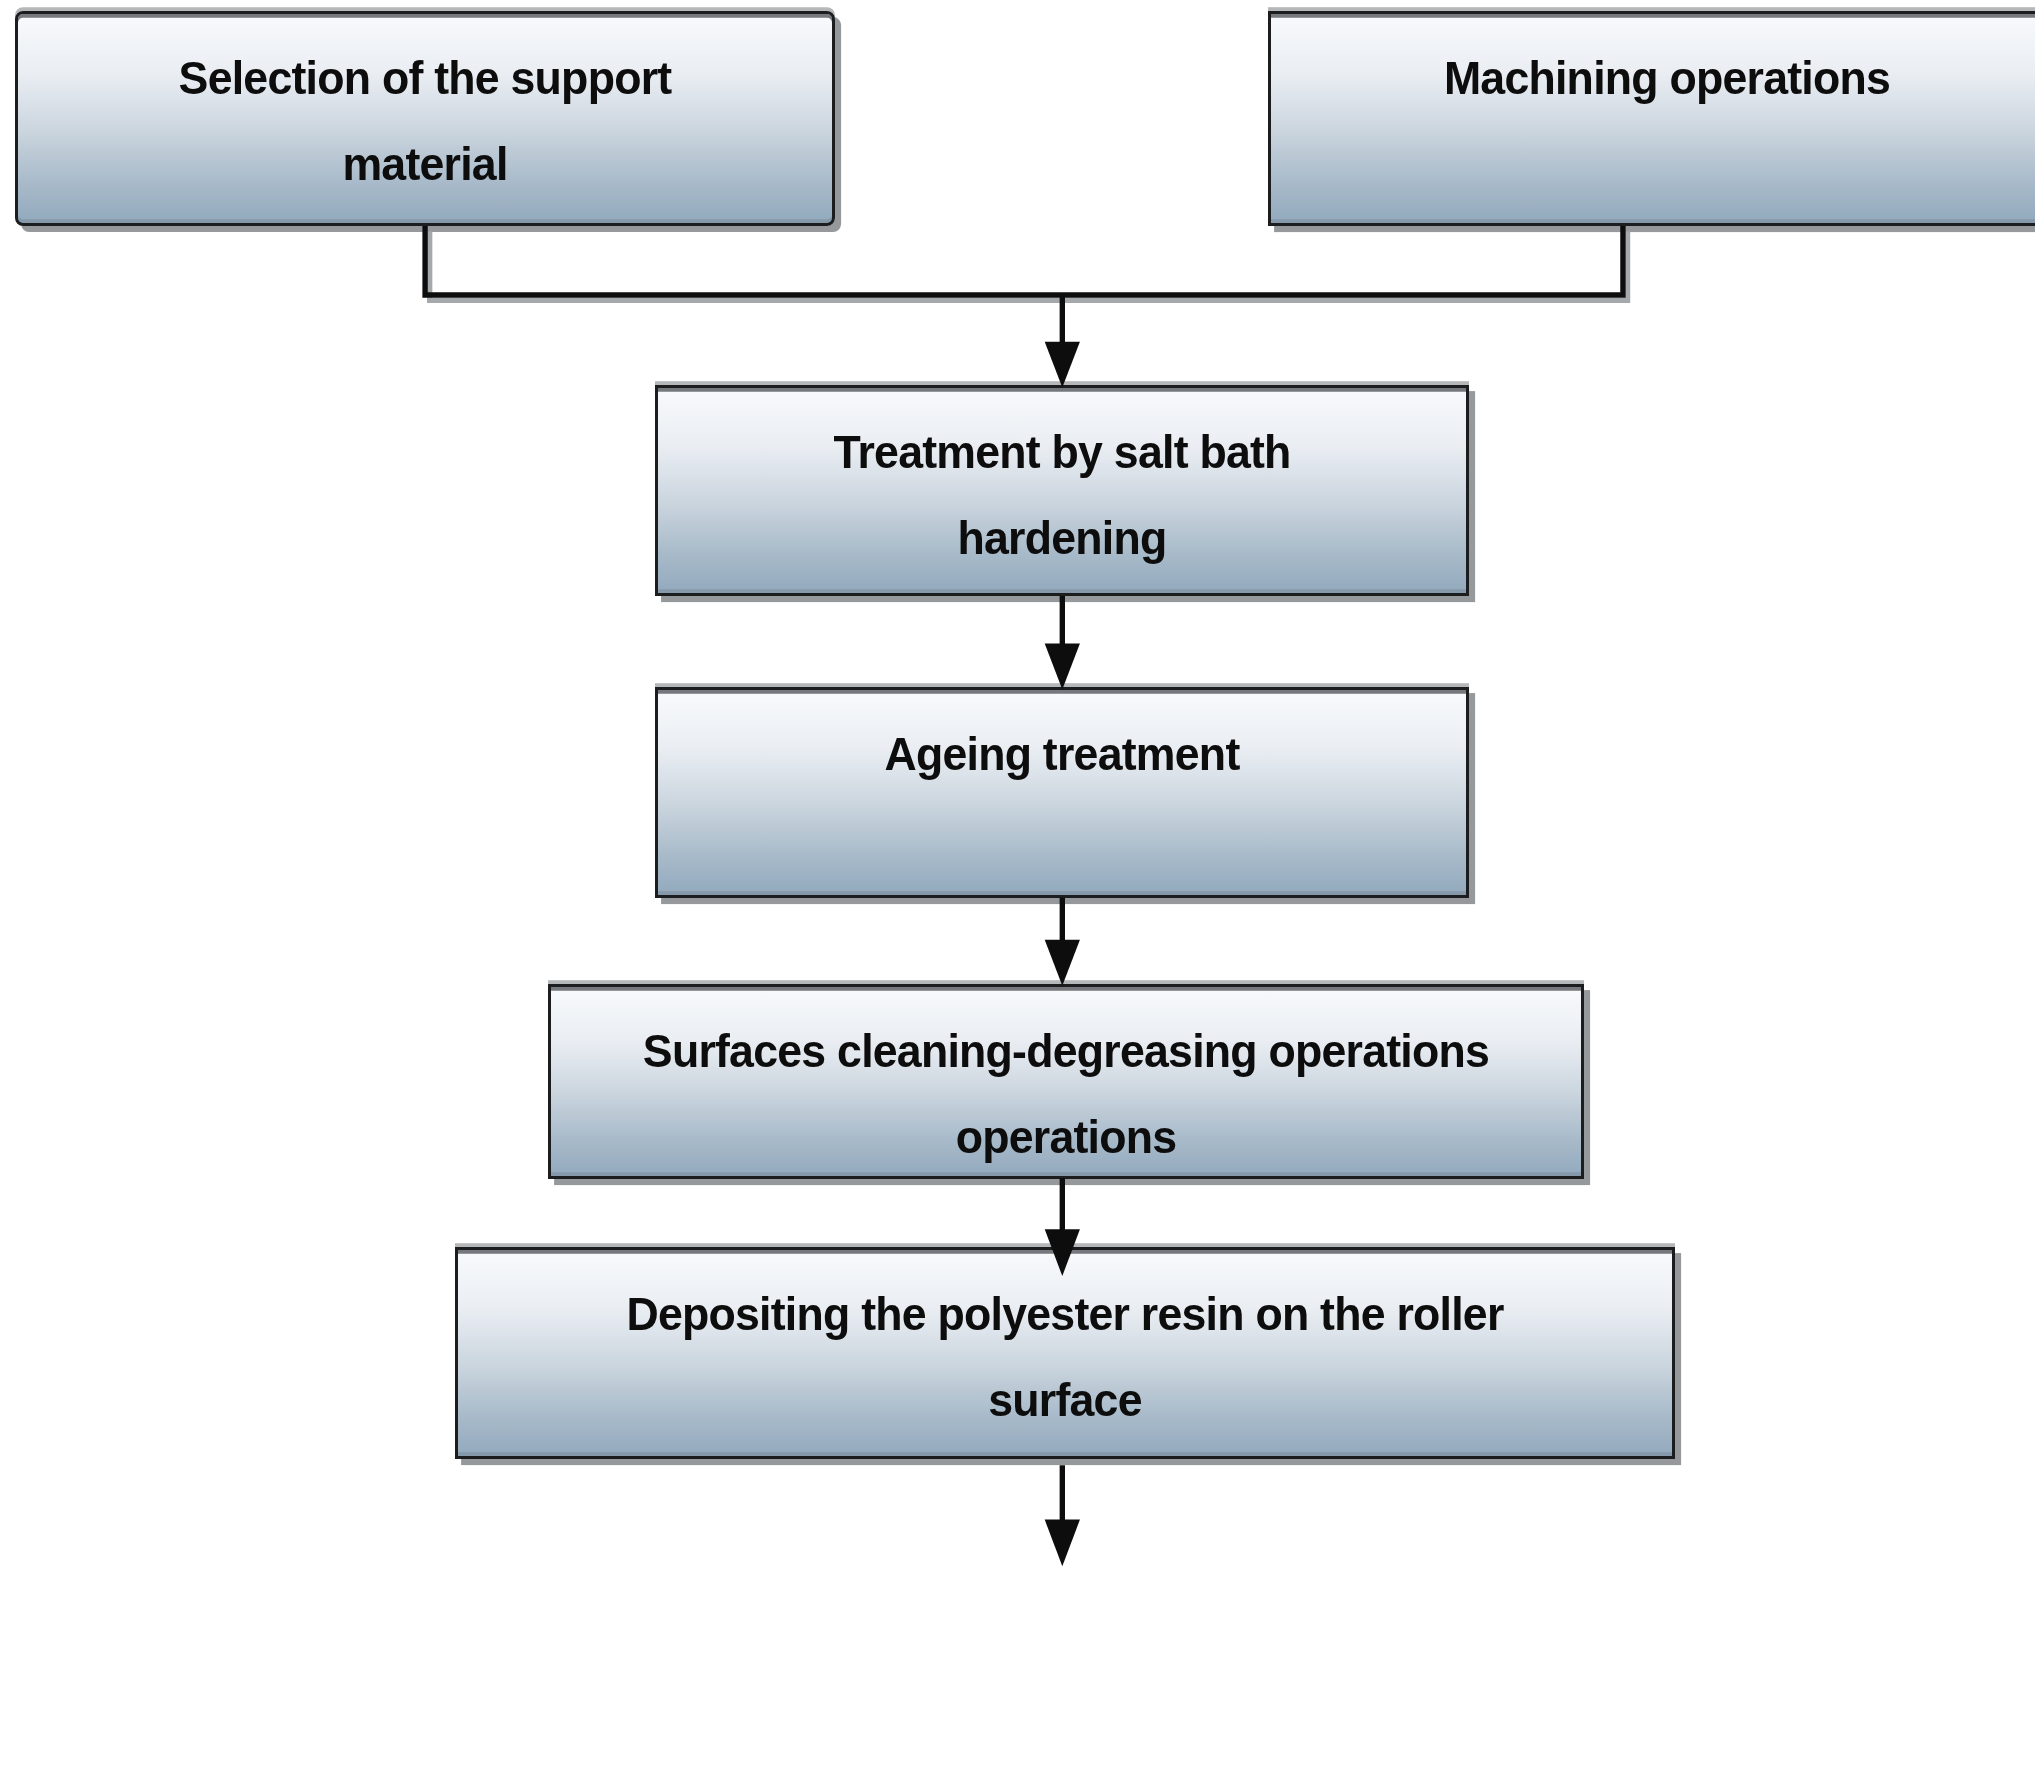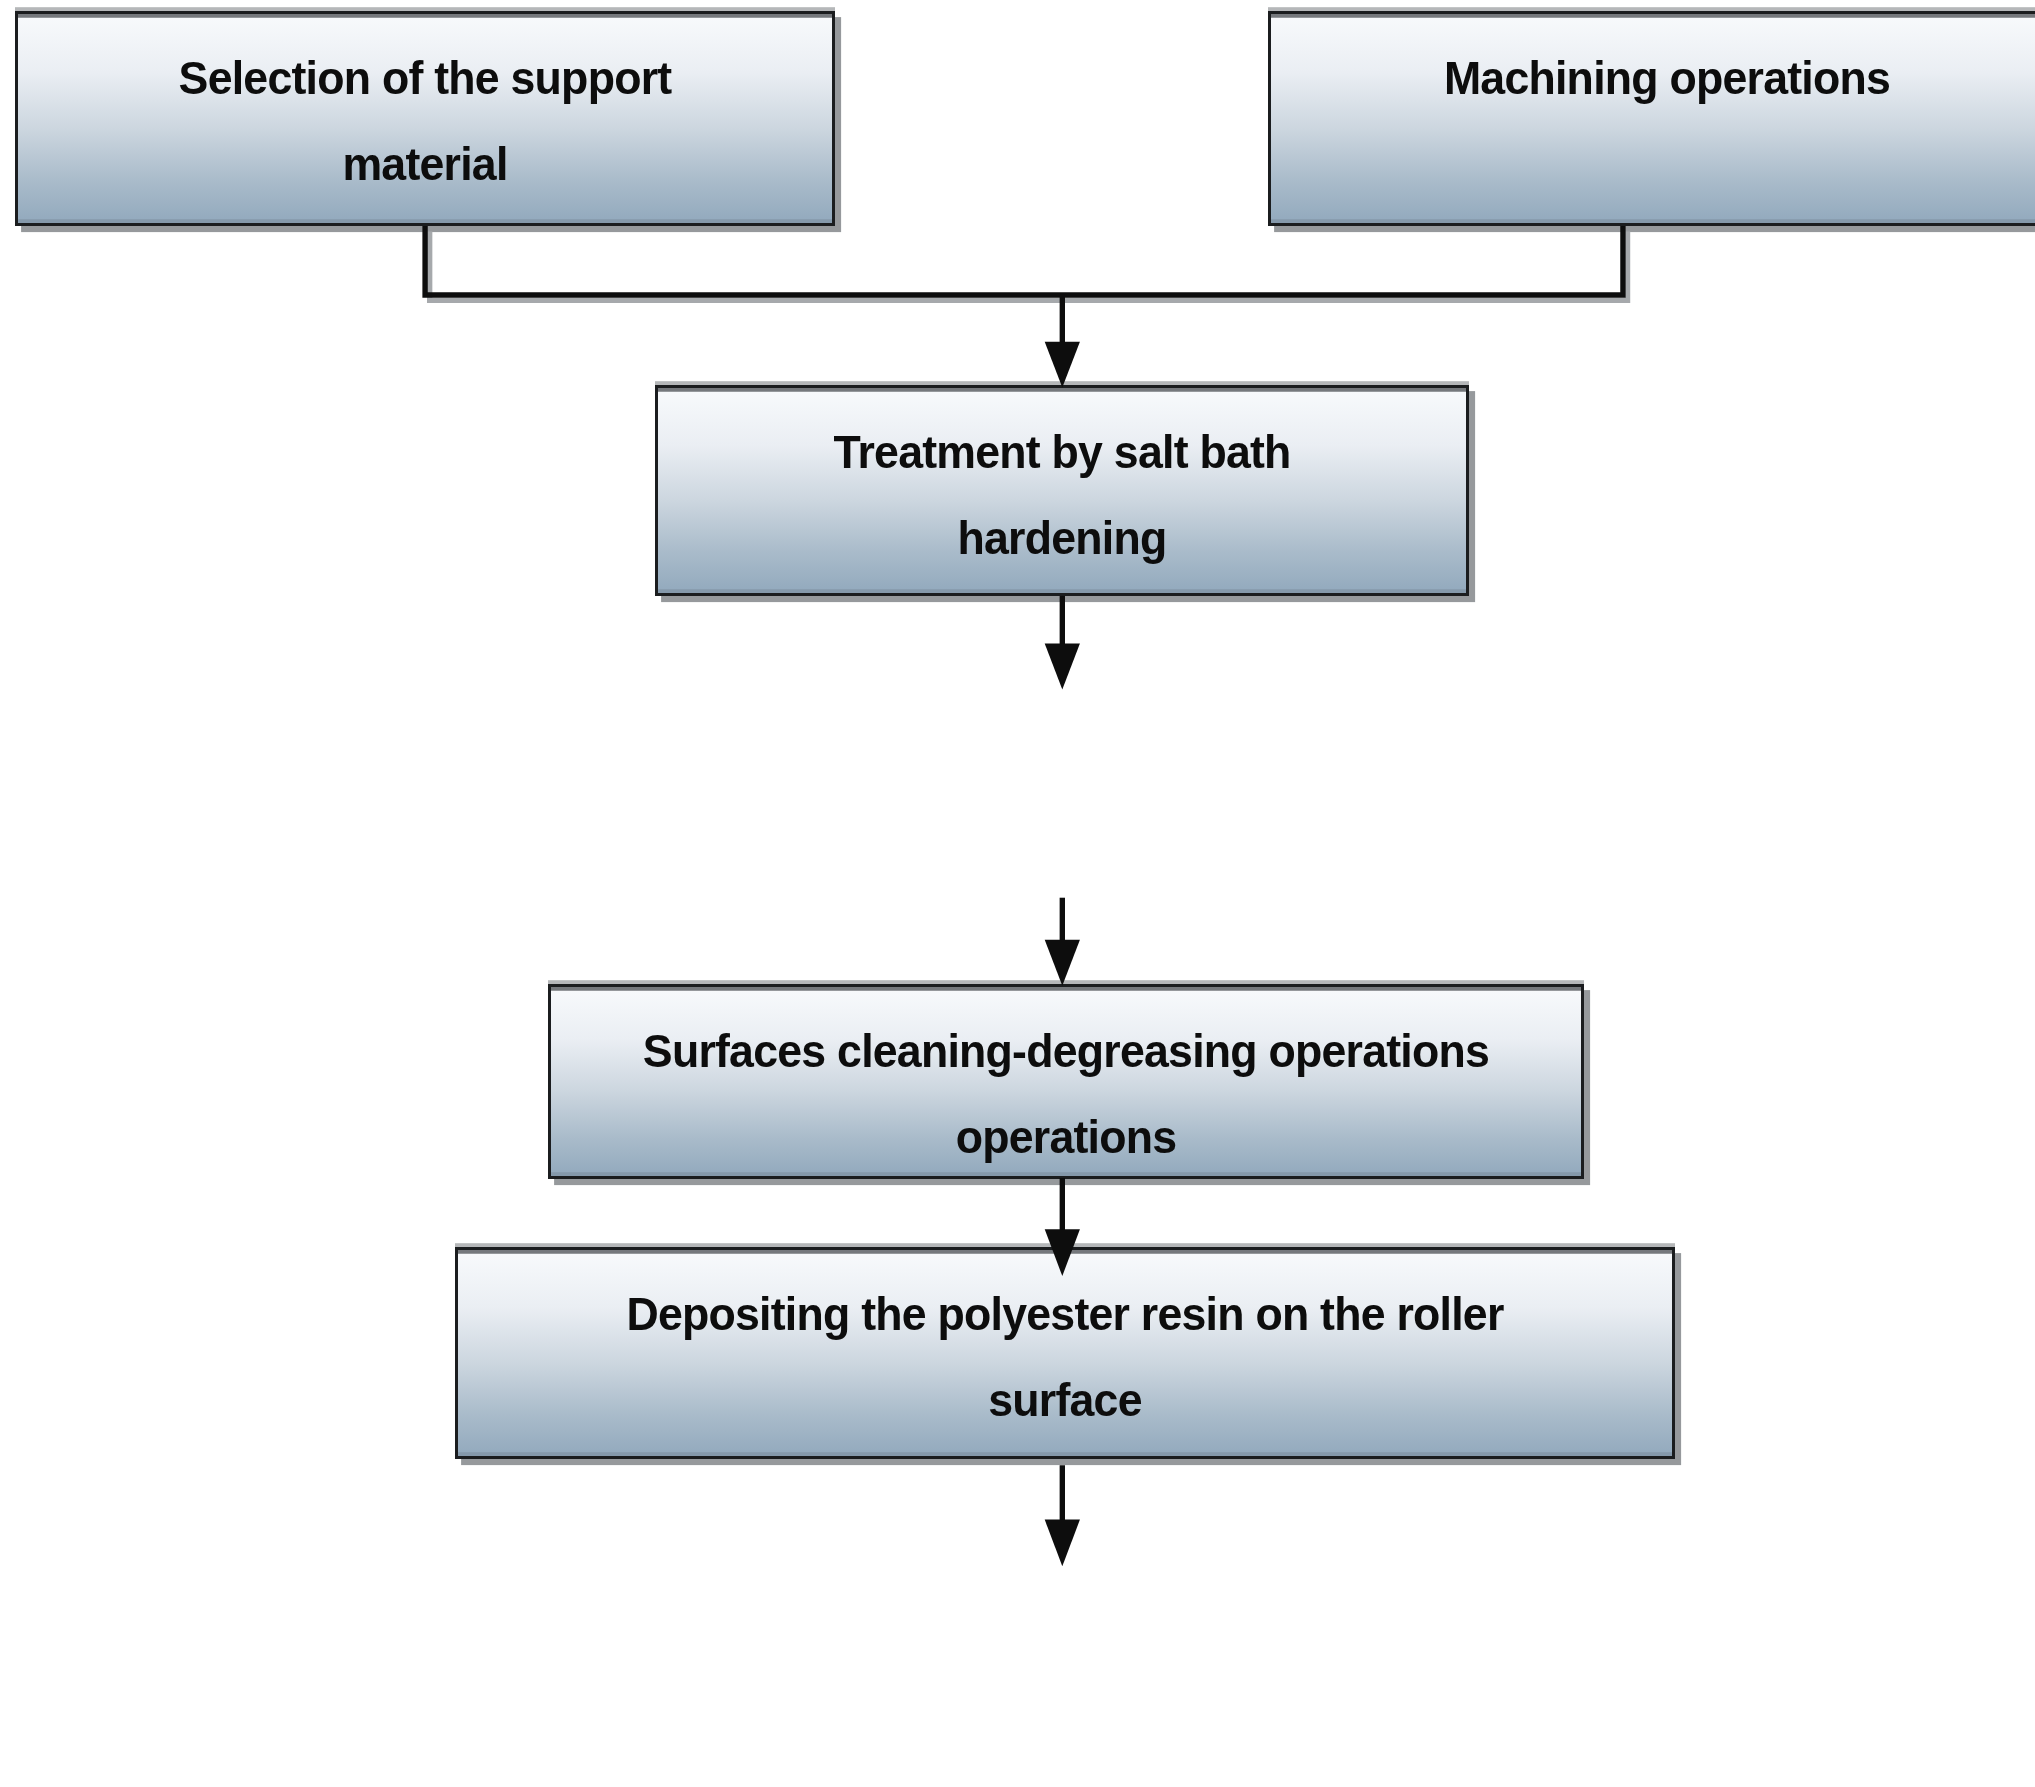--- a/index.html
+++ b/index.html
@@ -32,21 +32,21 @@
     display: block;
     font-weight: 700;
     font-size: 47px;
     line-height: 86px;
     letter-spacing: -0.8px;
     color: #0d0d0d;
     transform: scaleX(0.95);
     white-space: nowrap;
   }
   
-  .n0 { left: 15.3px;   top: 10.7px;   width: 820px; height: 215px; }
+  .n0 { left: 15.3px;   top: 10.7px;   width: 820px; height: 215px; border-radius: 8px; }
   .n1 { left: 1268px; top: 10.7px;   width: 798px; height: 215px; }
   .n2 { left: 655px;  top: 385px;  width: 814px; height: 211px; }
   .n3 { left: 655px;  top: 687px;  width: 814px; height: 211px; }
   .n4 { left: 548px;  top: 984px; width: 1036px; height: 195px; }
   .n5 { left: 455px;  top: 1247px; width: 1220px; height: 212px; }
   .n6 { left: 655px;  top: 1564px; width: 816px; height: 209px; }
 
   #connector-layer {
     position: absolute;
     left: 0; top: 0;
@@ -71,20 +71,24 @@
   <div class="node n1">
     <span class="line">Machining operations</span>
     <span class="line"></span>
   </div>
 
   <div class="node n2">
     <span class="line">Treatment by salt bath</span>
     <span class="line">hardening</span>
   </div>
 
+  <div class="node n3">
+    <span class="line">Ageing treatment</span>
+    <span class="line"></span>
+  </div>
 
   <div class="node n4">
     <span class="line">Surfaces cleaning-degreasing operations</span>
     <span class="line">operations</span>
   </div>
 
   <div class="node n5">
     <span class="line">Depositing the polyester resin on the roller</span>
     <span class="line">surface</span>
   </div>

